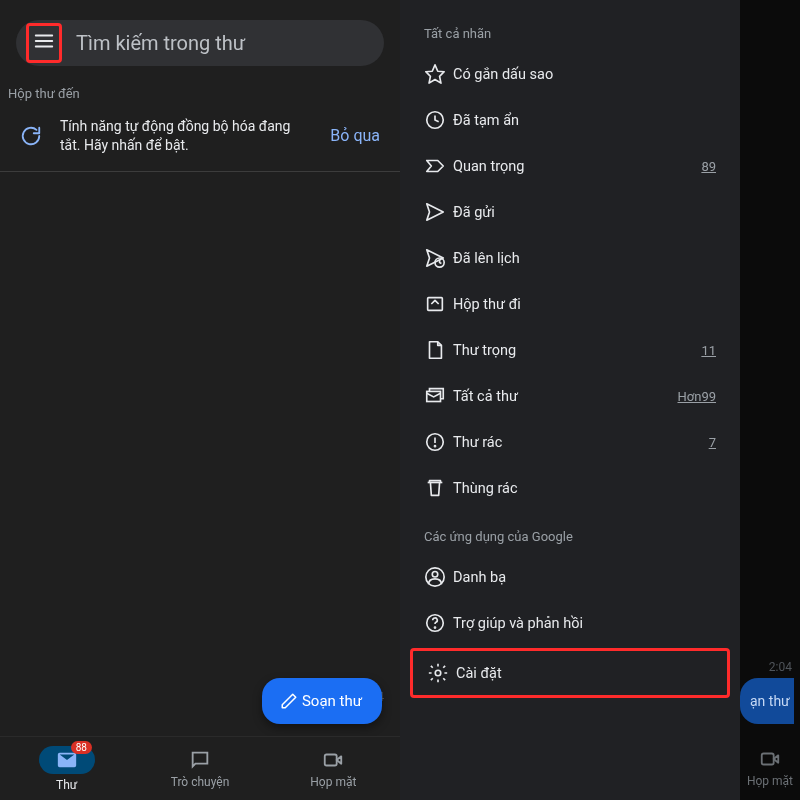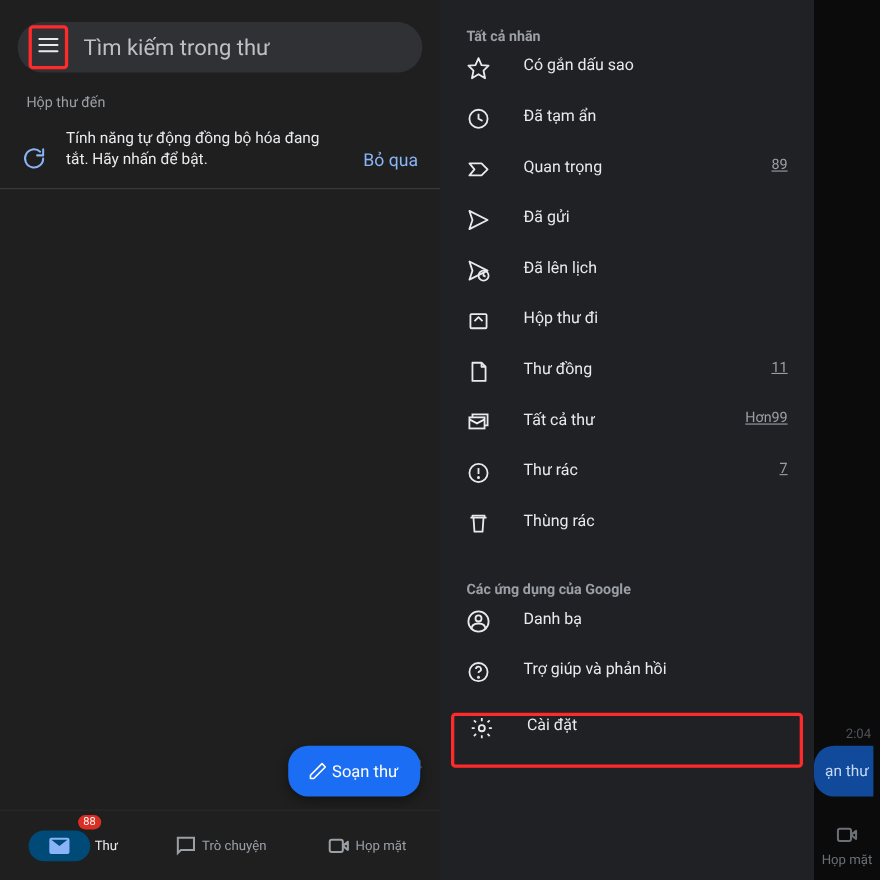--- a/index.html
+++ b/index.html
@@ -39,26 +39,26 @@
     margin-left: -4px;
   }
   .searchbar .placeholder {
     color: #bdc1c6;
     font-size: 20px;
   }
 
   .section-label {
     color: #9aa0a6;
     font-size: 13px;
-    padding: 20px 20px 6px 24px;
+    padding: 20px 20px 6px 8px;
   }
 
   .sync-row {
     display: flex;
-    align-items: flex-end;
+    align-items: center;
     gap: 18px;
     padding: 10px 20px 16px 20px;
     border-bottom: 1px solid #3c3c3c;
   }
   .sync-row .msg {
     flex: 1;
     color: #e8eaed;
     font-size: 14px;
     line-height: 1.35;
   }
@@ -95,20 +95,21 @@
     position: absolute;
     left: 0; right: 0; bottom: 0;
     height: 64px;
     display: flex;
     background: #1f1f1f;
     border-top: 1px solid #2a2a2a;
   }
   .nav-item {
     flex: 1;
     display: flex;
+    flex-direction: column;
     align-items: center;
     justify-content: center;
     gap: 4px;
     color: #9aa0a6;
     font-size: 12px;
     position: relative;
   }
   .nav-item.active { color: #e8eaed; }
   .nav-item .pill {
     width: 56px;
@@ -137,25 +138,25 @@
     left: 0; top: 0; bottom: 0;
     width: 340px;
     background: #202124;
     overflow: hidden;
     padding-top: 8px;
   }
   .drawer-header {
     color: #9aa0a6;
     font-size: 13px;
     padding: 18px 24px 10px 24px;
-    font-weight: bold;
   }
   .drawer-item {
     display: flex;
-    gap: 30px;
+    align-items: center;
+    gap: 7px;
     height: 46px;
     padding: 0 24px;
     color: #e8eaed;
     font-size: 14.5px;
   }
   .drawer-item .count {
     margin-left: auto;
     color: #9aa0a6;
     font-size: 13px;
     text-decoration: underline;
@@ -351,21 +352,21 @@
         </span>
       <span>Hộp thư đi</span>
     </div>
     <div class="drawer-item">
       <span class="ic">
           <svg viewBox="0 0 24 24" stroke="#e8eaed" stroke-width="1.8" fill="none" stroke-linejoin="round">
             <path d="M6 3h9l4 4v14H6z"></path>
             <polyline points="15 3 15 7 19 7"></polyline>
           </svg>
         </span>
-      <span>Thư đồng</span>
+      <span>Thư trọng</span>
       <span class="count">11</span>
     </div>
     <div class="drawer-item">
       <span class="ic">
           <svg viewBox="0 0 24 24" stroke="#e8eaed" stroke-width="1.8" fill="none">
             <rect x="3" y="7" width="15" height="11"></rect>
             <polyline points="6 7 6 4 21 4 21 15 18 15"></polyline>
             <polyline points="3 9 10.5 13 18 9"></polyline>
           </svg>
         </span>

